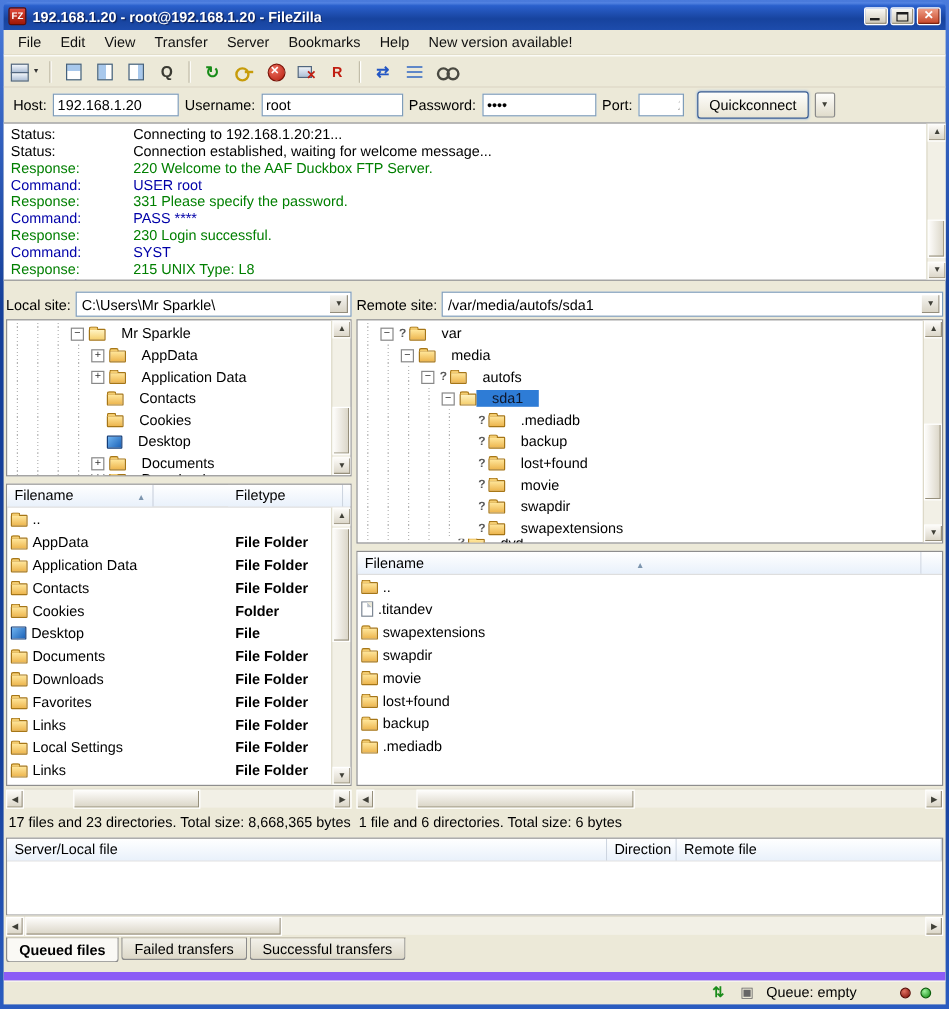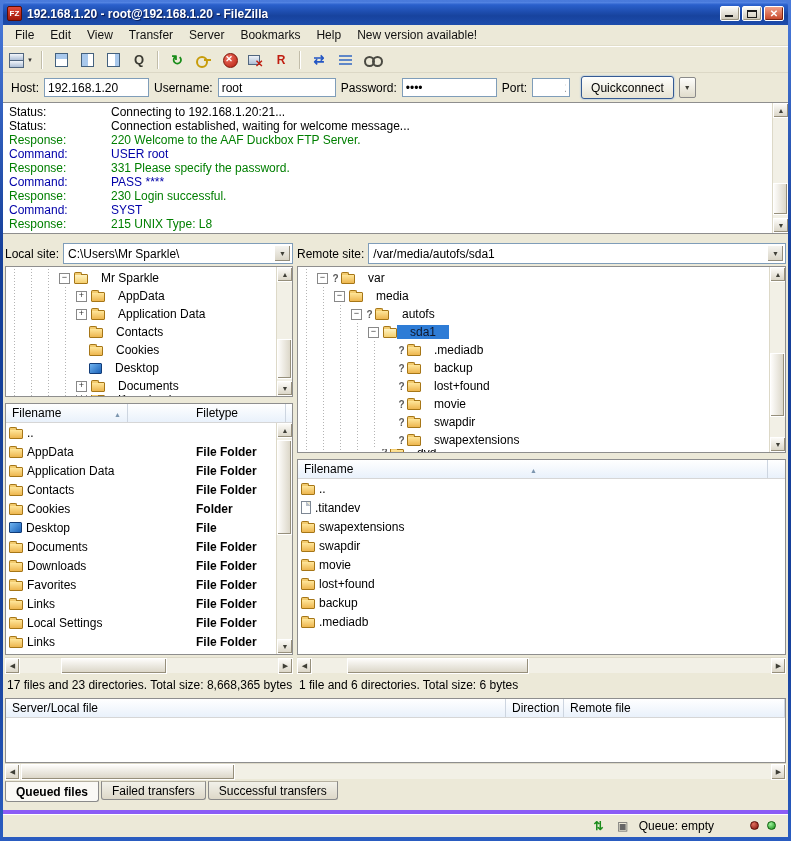--- a/index.html
+++ b/index.html
@@ -176,21 +176,21 @@
   .queue-body { position: absolute; top: 19px; left: 0; right: 0; bottom: 0; background: #fff; }
 
   .tabs-row { position: absolute; height: 22px; display: flex; align-items: flex-start; gap: 2px; }
   .tab { display: inline-flex; align-items: center; height: 19px; padding: 0 10px;
     background: linear-gradient(#f2f1ea,#ddd8c8); border: 1px solid #8a8a8a; border-top-color: #b5b0a0;
     border-radius: 0 0 3px 3px; }
   .tab.active { background: #faf9f5; font-weight: bold; height: 21px; }
 
   .statusbar { position: absolute; left: 0; right: 0; bottom: 0; height: 27px;
     display: flex; align-items: center; justify-content: flex-end; gap: 8px; padding-right: 12px;
-    border-top: 4px solid #8b5cf6; box-shadow: inset 0 1px 0 #fff; }
+    border-top: 7px solid #8b5cf6; box-shadow: inset 0 1px 0 #fff; }
   .sb-icon { width: 16px; height: 15px; display: inline-flex; align-items: center; justify-content: center; }
   [data-name="transfer-activity-icon"]::after { content: "⇅"; color: #1b8c1b; font-weight: bold; font-size: 12px; }
   [data-name="queue-status-icon"]::after { content: "▣"; color: #666; font-size: 12px; }
   .led { width: 9px; height: 9px; border-radius: 50%; }
   .led-red { background: radial-gradient(circle at 35% 30%,#e07060,#801008); border: 1px solid #5a0c06; margin-left: 28px; }
   .led-green { background: radial-gradient(circle at 35% 30%,#9cf09c,#128c12); border: 1px solid #0b5e0b; }
 </style>
 </head>
 <body>
 

